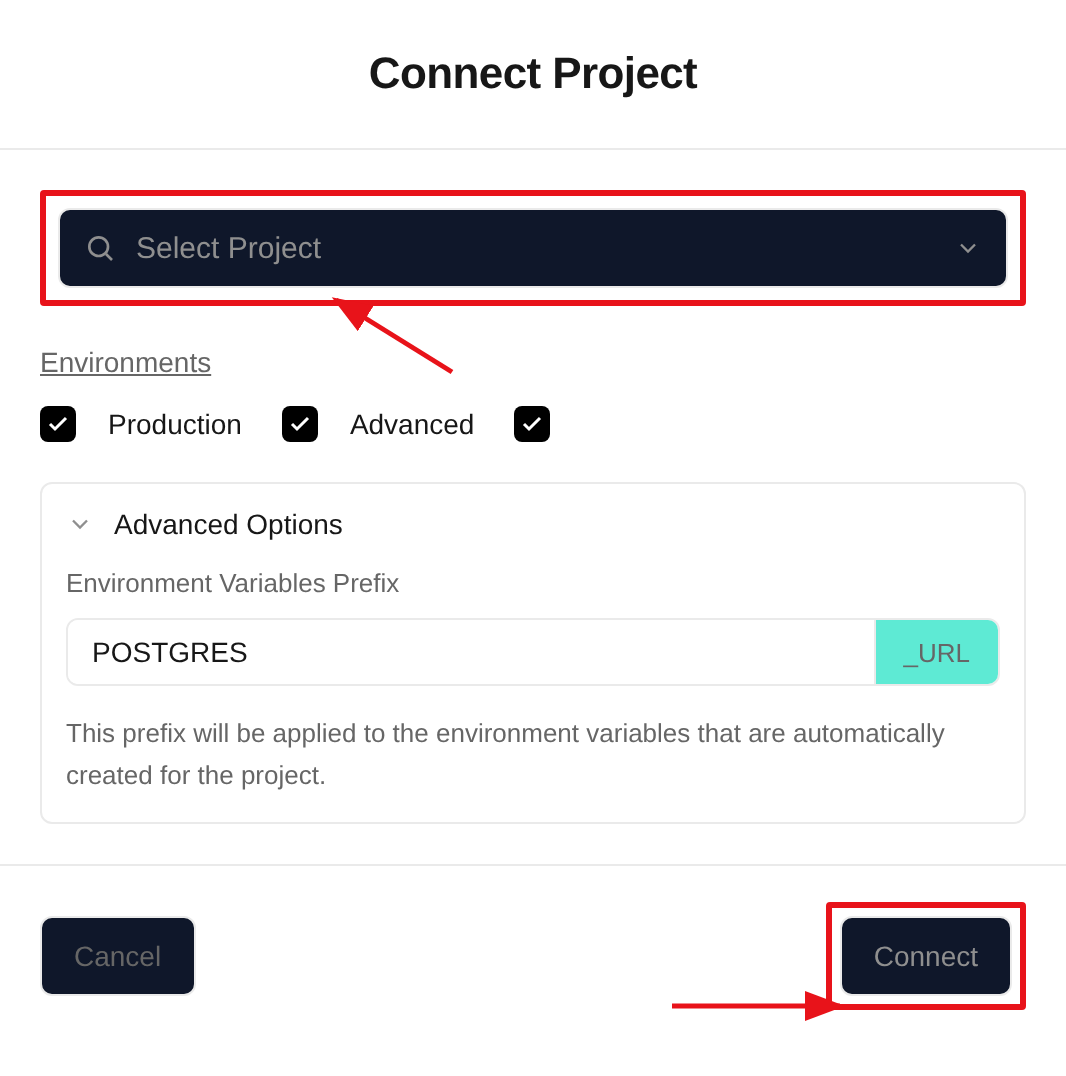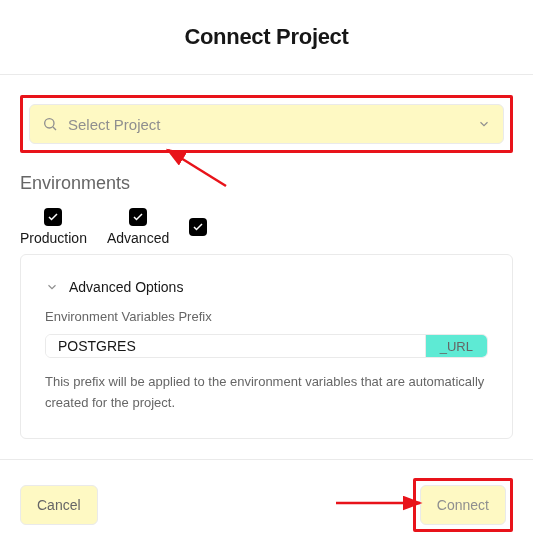--- a/index.html
+++ b/index.html
@@ -32,96 +32,96 @@
       padding: 6px;
       border-radius: 2px;
     }
     .select-wrap {
       display: flex;
       align-items: center;
       height: 40px;
       border: 1px solid #eaeaea;
       border-radius: 6px;
       padding: 0 12px;
-      background: #fef9c3;
+      background: #0f172a;
       cursor: pointer;
       gap: 10px;
     }
     .select-placeholder {
       flex: 1;
       color: #8f8f8f;
       font-size: 15px;
     }
     .search-icon {
       width: 16px; height: 16px; stroke: #8f8f8f; fill: none; stroke-width: 2; flex-shrink: 0;
     }
     .chevron-icon {
       width: 14px; height: 14px; stroke: #8f8f8f; fill: none; stroke-width: 2; flex-shrink: 0;
     }
     .section-label {
       margin-top: 20px;
-      font-size: 18px;
-      color: #666;
+      font-size: 14px;
+      color: #666;
+      text-decoration: underline;
     }
     .section-desc {
       margin-top: 6px;
       font-size: 13px;
       color: #666;
       line-height: 1.5;
     }
     .checks {
       display: flex;
       gap: 20px;
       margin-top: 14px;
       align-items: center;
     }
     .check-item {
       display: flex;
       align-items: center;
-      gap: 4px;
-      cursor: pointer;
-      flex-direction: column;
+      gap: 16px;
+      cursor: pointer;
     }
     .checkbox {
       width: 18px; height: 18px;
       background: #000;
       border-radius: 4px;
       display: flex;
       align-items: center;
       justify-content: center;
     }
     .checkbox svg {
       width: 12px; height: 12px; stroke: #fff; stroke-width: 3; fill: none;
     }
     .check-label { font-size: 14px; color: #171717; }
     .advanced {
-      margin-top: 8px;
-      border: 1px solid #eaeaea;
-      border-radius: 6px;
-      padding: 24px;
+      margin-top: 20px;
+      border: 1px solid #eaeaea;
+      border-radius: 6px;
+      padding: 12px;
     }
     .adv-head {
       display: flex;
       align-items: center;
       gap: 10px;
       cursor: pointer;
     }
     .adv-title { font-size: 14px; color: #171717; }
     .adv-field-label {
       margin-top: 14px;
       font-size: 13px;
       color: #666;
     }
     .prefix-group {
       margin-top: 10px;
       display: flex;
       border: 1px solid #eaeaea;
       border-radius: 6px;
       overflow: hidden;
-      height: 24px;
+      height: 34px;
     }
     .prefix-input {
       flex: 1;
       border: none;
       padding: 0 12px;
       font-size: 14px;
       color: #171717;
       outline: none;
       font-family: inherit;
     }
@@ -144,21 +144,21 @@
       border-top: 1px solid #eaeaea;
       padding: 18px 20px;
       display: flex;
       justify-content: space-between;
       align-items: center;
     }
     .btn {
       height: 40px;
       padding: 0 16px;
       border: 1px solid #eaeaea;
-      background: #fef9c3;
+      background: #0f172a;
       border-radius: 6px;
       font-size: 14px;
       color: #666;
       cursor: pointer;
       font-family: inherit;
     }
     .connect-wrap {
       border: 3px solid #e8131a;
       padding: 4px;
       border-radius: 2px;

